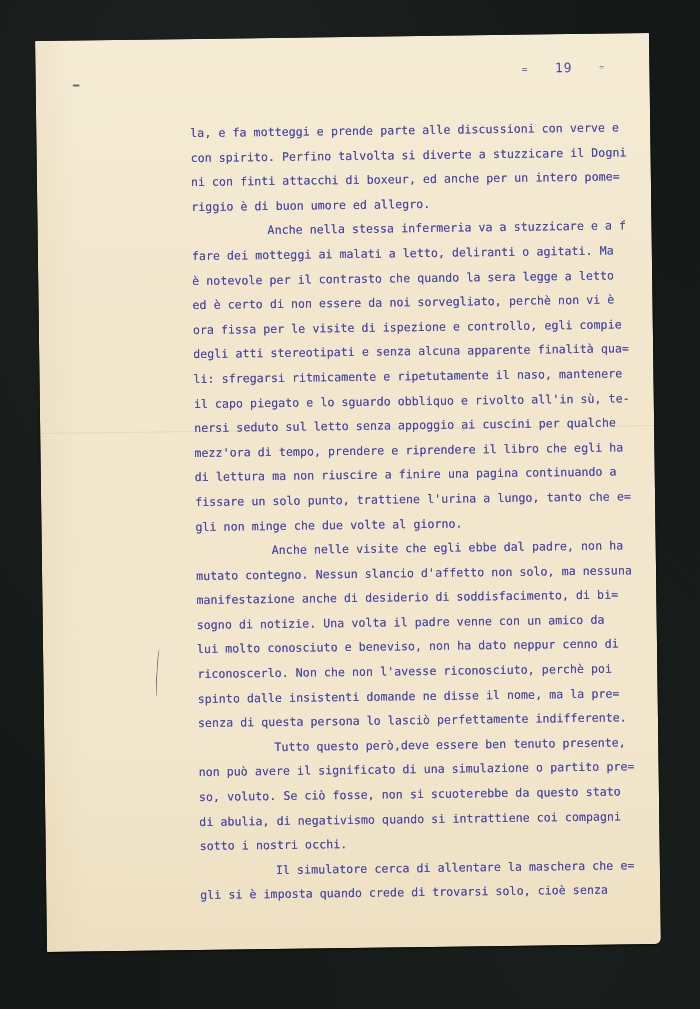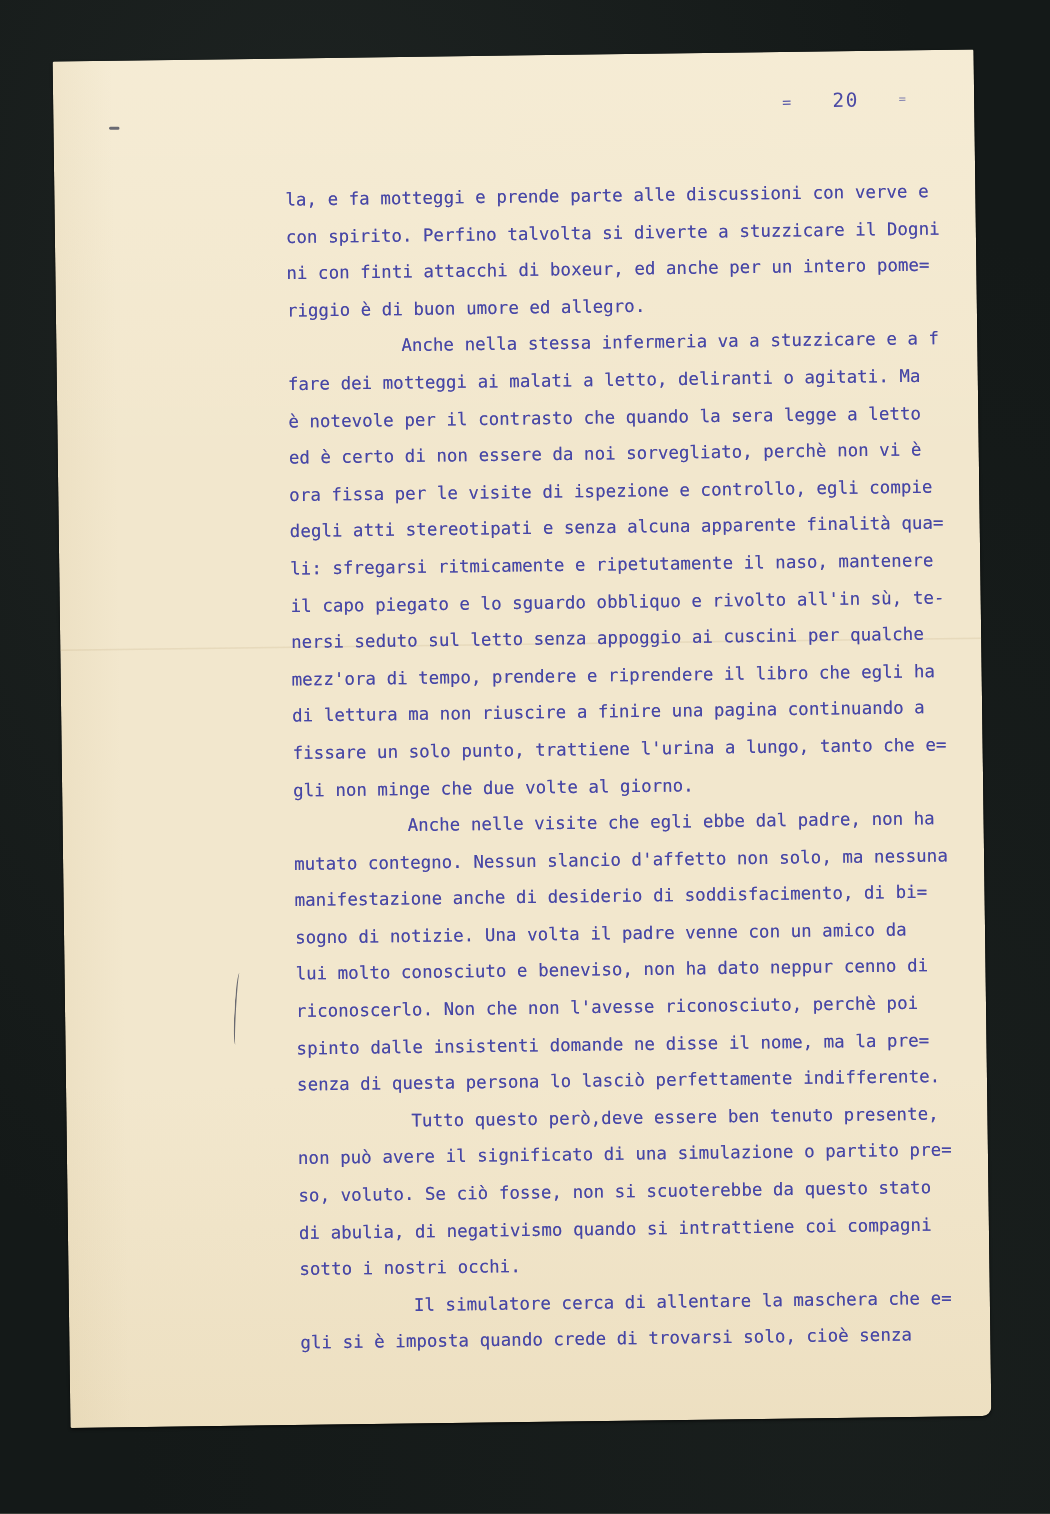--- a/index.html
+++ b/index.html
@@ -103,21 +103,21 @@
   </style>
 </head>
 <body>
 
 <div class="backdrop"></div>
 
 <div class="paper">
   <div class="fold"></div>
   <div class="corner-mark"></div>
 
-  <div class="page-number"><span class="dash">=</span>   <span>20</span>   <span class="dash-right">=</span></div>
+  <div class="page-number"><span class="dash">=</span>   <span>19</span>   <span class="dash-right">=</span></div>
 
   <div class="margin-mark"></div>
 
   <div class="text-block">
     <div class="line">la, e fa motteggi e prende parte alle discussioni con verve e</div>
     <div class="line">con spirito. Perfino talvolta si diverte a stuzzicare il Dogni</div>
     <div class="line">ni con finti attacchi di boxeur, ed anche per un intero pome=</div>
     <div class="line">riggio è di buon umore ed allegro.</div>
     <div class="line indent">Anche nella stessa infermeria va a stuzzicare e a f</div>
     <div class="line">fare dei motteggi ai malati a letto, deliranti o agitati. Ma</div>

